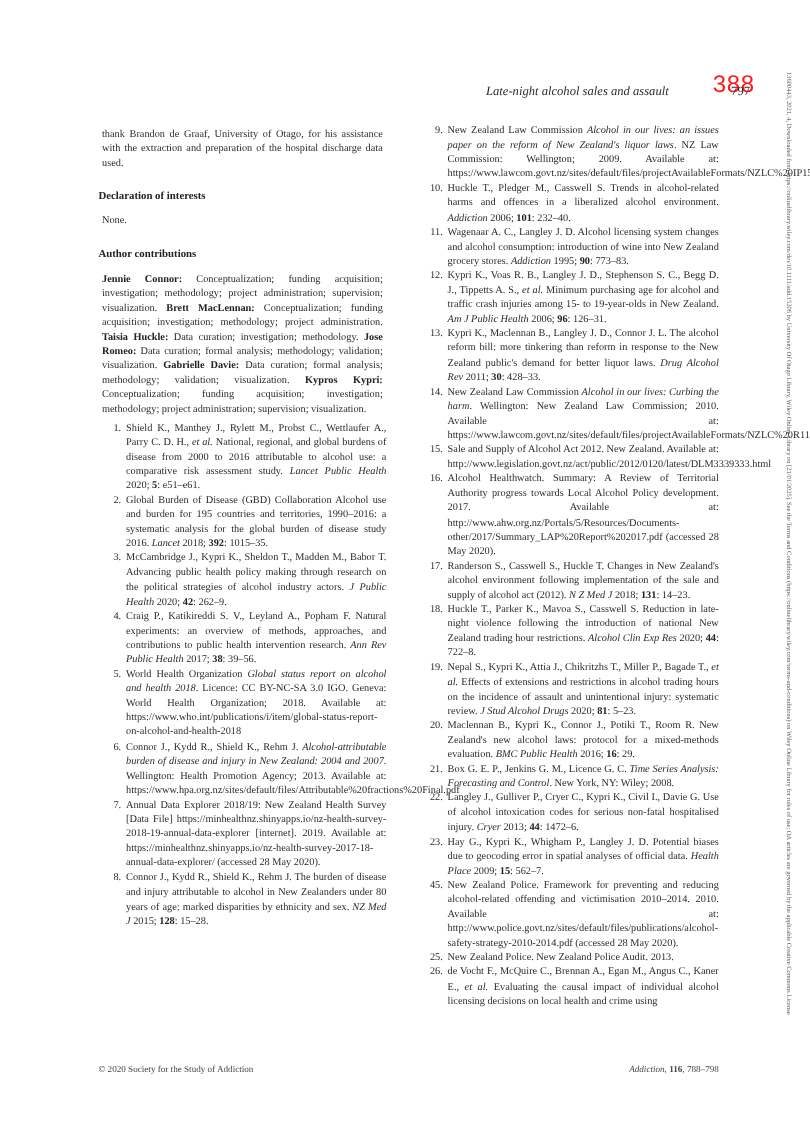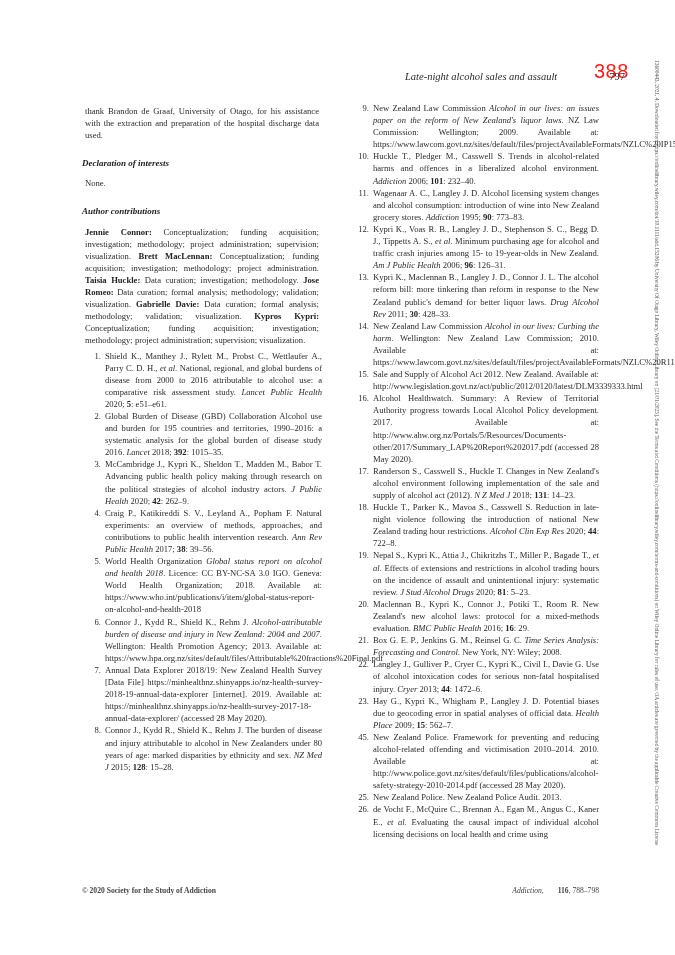--- a/index.html
+++ b/index.html
@@ -10,32 +10,32 @@
   .running-head { position: absolute; top: 71px; left: 405px; width: 220px; font-size: 10.5px; }
   .running-head .title { font-style: italic; }
   .running-head .pg { position: absolute; right: 0; top: 0; }
   .side-note { position: absolute; top: 60px; left: 651px; width: 10px; height: 860px; }
   .side-note span { position: absolute; top: 0; left: 0; transform-origin: 0 0; transform: rotate(90deg) translateY(-9px);
                     white-space: nowrap; font-size: 5.4px; color: #555; font-family: "Liberation Serif", serif; }
   .col { position: absolute; top: 102px; font-size: 8.6px; line-height: 12.1px; text-align: justify; hyphens: auto; }
   .col-left { left: 82px; width: 240px; }
   .col-right { left: 348px; width: 251px; }
   p { margin: 3px; }
-  h3 { margin: 14px 0 8px 0; font-size: 9px; font-weight: bold; color: #222; font-style: italic; }
+  h3 { margin: 14px 0 8px 0; font-size: 9px; font-weight: bold; color: #222; }
   .b { font-weight: bold; color: #222; }
   i { font-style: italic; }
   ol.refs { list-style: none; margin: 0; padding: 0; }
   ol.refs li { position: relative; padding-left: 23px; margin: 0; }
   ol.refs li .num { position: absolute; left: 0; width: 19px; text-align: right; }
   .col-right ol.refs li { padding-left: 25px; }
   .col-right ol.refs li .num { width: 21px; }
-  .footer-left { position: absolute; top: 886px; left: 82px; font-size: 7.6px; color: #444; font-weight: bold; }
+  .footer-left { position: absolute; top: 886px; left: 82px; font-size: 7.6px; color: #444; }
   .footer-right { position: absolute; top: 886px; left: 483px; width: 116px; text-align: right; font-size: 7.6px; color: #444; }
   .footer-right .j { font-style: italic; }
-  .footer-right .v { font-weight: bold; margin-left: 12px; }
+  .footer-right .v { font-weight: bold; }
 </style>
 </head>
 <body>
 
 <div class="stamp">388</div>
 
 <div class="running-head">
   <span class="title">Late-night alcohol sales and assault</span>
   <span class="pg">797</span>
 </div>
@@ -74,21 +74,21 @@
       <li><span class="num">11.</span><span>Wagenaar A. C., Langley J. D. Alcohol licensing system changes and alcohol consumption: introduction of wine into New Zealand grocery stores. </span><i>Addiction</i><span> 1995; </span><span class="b">90</span><span>: 773–83.</span></li>
       <li><span class="num">12.</span><span>Kypri K., Voas R. B., Langley J. D., Stephenson S. C., Begg D. J., Tippetts A. S., </span><i>et al.</i><span> Minimum purchasing age for alcohol and traffic crash injuries among 15- to 19-year-olds in New Zealand. </span><i>Am J Public Health</i><span> 2006; </span><span class="b">96</span><span>: 126–31.</span></li>
       <li><span class="num">13.</span><span>Kypri K., Maclennan B., Langley J. D., Connor J. L. The alcohol reform bill: more tinkering than reform in response to the New Zealand public's demand for better liquor laws. </span><i>Drug Alcohol Rev</i><span> 2011; </span><span class="b">30</span><span>: 428–33.</span></li>
       <li><span class="num">14.</span><span>New Zealand Law Commission </span><i>Alcohol in our lives: Curbing the harm</i><span>. Wellington: New Zealand Law Commission; 2010. Available at: https://www.lawcom.govt.nz/sites/default/files/projectAvailableFormats/NZLC%20R114.pdf</span></li>
       <li><span class="num">15.</span><span>Sale and Supply of Alcohol Act 2012. New Zealand. Available at: http://www.legislation.govt.nz/act/public/2012/0120/latest/DLM3339333.html</span></li>
       <li><span class="num">16.</span><span>Alcohol Healthwatch. Summary: A Review of Territorial Authority progress towards Local Alcohol Policy development. 2017. Available at: http://www.ahw.org.nz/Portals/5/Resources/Documents-other/2017/Summary_LAP%20Report%202017.pdf (accessed 28 May 2020).</span></li>
       <li><span class="num">17.</span><span>Randerson S., Casswell S., Huckle T. Changes in New Zealand's alcohol environment following implementation of the sale and supply of alcohol act (2012). </span><i>N Z Med J</i><span> 2018; </span><span class="b">131</span><span>: 14–23.</span></li>
       <li><span class="num">18.</span><span>Huckle T., Parker K., Mavoa S., Casswell S. Reduction in late-night violence following the introduction of national New Zealand trading hour restrictions. </span><i>Alcohol Clin Exp Res</i><span> 2020; </span><span class="b">44</span><span>: 722–8.</span></li>
       <li><span class="num">19.</span><span>Nepal S., Kypri K., Attia J., Chikritzhs T., Miller P., Bagade T., </span><i>et al.</i><span> Effects of extensions and restrictions in alcohol trading hours on the incidence of assault and unintentional injury: systematic review. </span><i>J Stud Alcohol Drugs</i><span> 2020; </span><span class="b">81</span><span>: 5–23.</span></li>
       <li><span class="num">20.</span><span>Maclennan B., Kypri K., Connor J., Potiki T., Room R. New Zealand's new alcohol laws: protocol for a mixed-methods evaluation. </span><i>BMC Public Health</i><span> 2016; </span><span class="b">16</span><span>: 29.</span></li>
-      <li><span class="num">21.</span><span>Box G. E. P., Jenkins G. M., Reinsel G. C. </span><i>Time Series Analysis: Forecasting and Control</i><span>. New York, NY: Wiley; 2008.</span></li>
+      <li><span class="num">21.</span><span>Box G. E. P., Jenkins G. M., Licence G. C. </span><i>Time Series Analysis: Forecasting and Control</i><span>. New York, NY: Wiley; 2008.</span></li>
       <li><span class="num">22.</span><span>Langley J., Gulliver P., Cryer C., Kypri K., Civil I., Davie G. Use of alcohol intoxication codes for serious non-fatal hospitalised injury. </span><i>Cryer</i><span> 2013; </span><span class="b">44</span><span>: 1472–6.</span></li>
       <li><span class="num">23.</span><span>Hay G., Kypri K., Whigham P., Langley J. D. Potential biases due to geocoding error in spatial analyses of official data. </span><i>Health Place</i><span> 2009; </span><span class="b">15</span><span>: 562–7.</span></li>
       <li><span class="num">45.</span><span>New Zealand Police. Framework for preventing and reducing alcohol-related offending and victimisation 2010–2014. 2010. Available at: http://www.police.govt.nz/sites/default/files/publications/alcohol-safety-strategy-2010-2014.pdf (accessed 28 May 2020).</span></li>
       <li><span class="num">25.</span><span>New Zealand Police. New Zealand Police Audit. 2013.</span></li>
       <li><span class="num">26.</span><span>de Vocht F., McQuire C., Brennan A., Egan M., Angus C., Kaner E., </span><i>et al.</i><span> Evaluating the causal impact of individual alcohol licensing decisions on local health and crime using</span></li>
     </ol>
 </div>
 
 <div class="footer-left">© 2020 Society for the Study of Addiction</div>
 <div class="footer-right">

